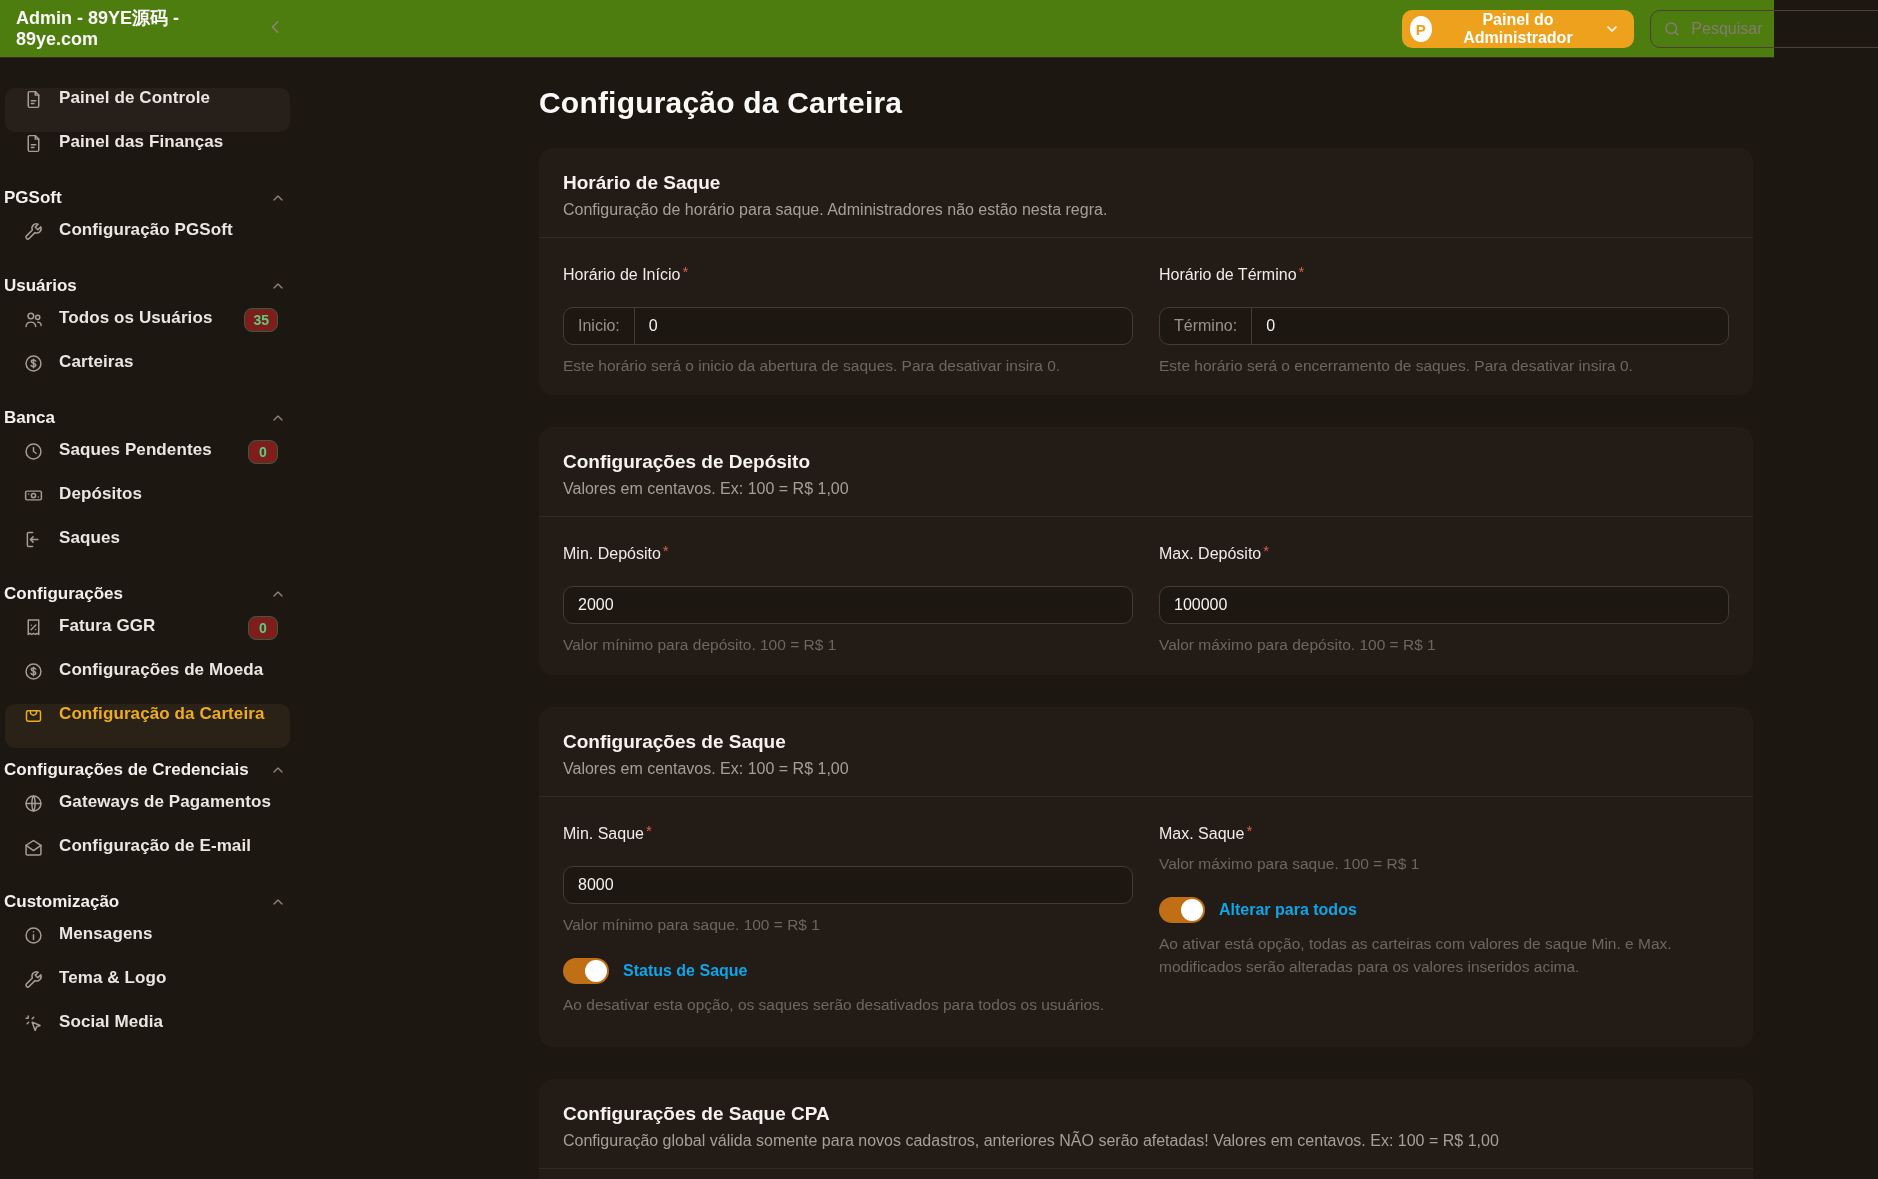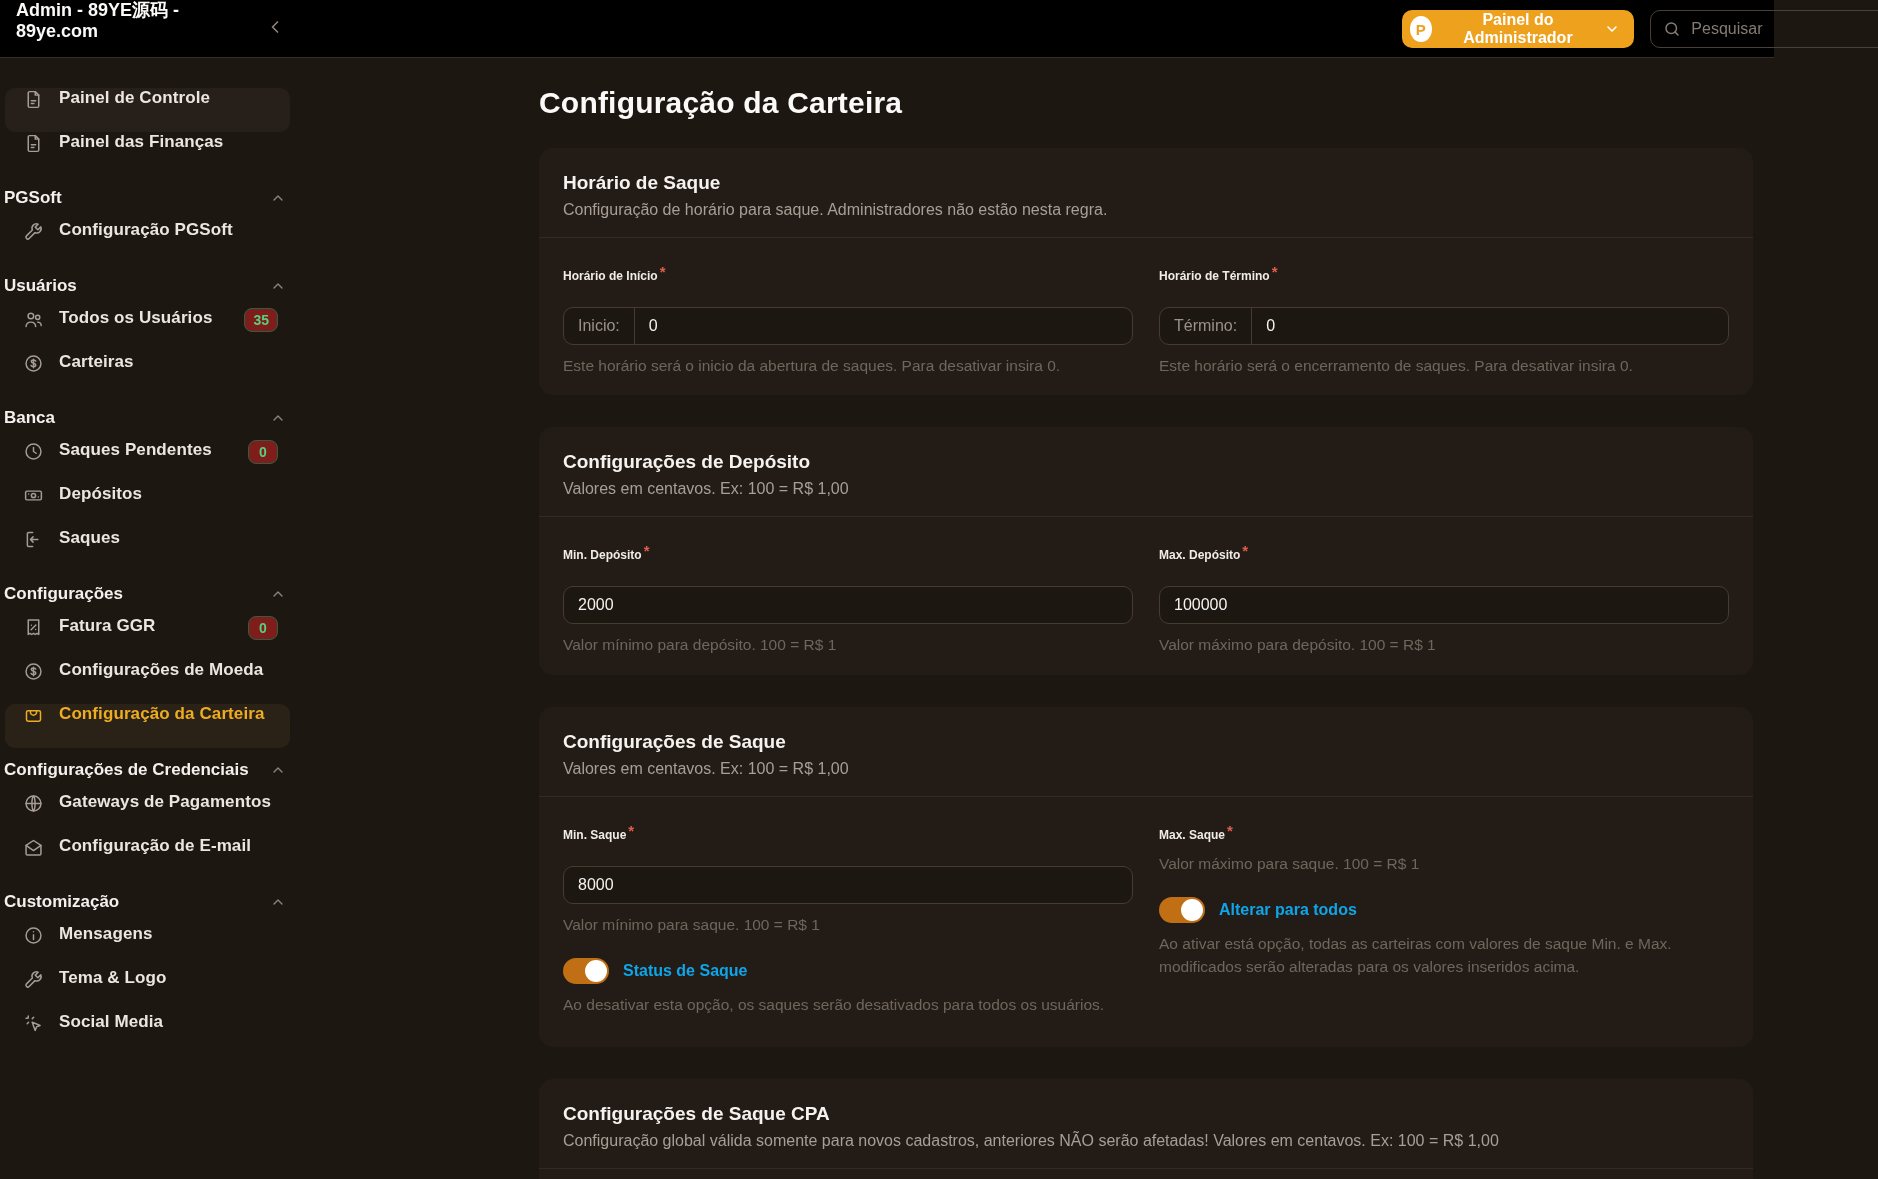--- a/index.html
+++ b/index.html
@@ -1,21 +1,21 @@
 <!DOCTYPE html>
 <html><head>
 <meta charset="utf-8">
 <style>
   * { margin:0; padding:0; box-sizing:border-box; }
   html,body { width:1878px; height:1179px; overflow:hidden;
     font-family:"Liberation Sans", sans-serif; background:#1d1712; color:#f5f2ef; }
 
   
-  .topbar { position:fixed; top:0; left:0; width:1774px; height:58px; background:#000000;
-    border-bottom:1px solid #352c24; display:flex; align-items:flex-start; z-index:20; }
+  .topbar { position:fixed; top:0; left:0; width:1774px; height:58px; background:#4d7c0f;
+    border-bottom:1px solid #352c24; display:flex; align-items:center; z-index:20; }
   .topbar-title { margin-left:16px; width:210px; font-size:18px; font-weight:bold; line-height:1.15; color:#fbfaf9; }
   .collapse-btn { position:absolute; left:258px; top:12px; width:34px; height:34px; display:flex;
     align-items:center; justify-content:center; color:#8d847c; cursor:pointer; }
   .topbar-right { position:absolute; left:1402px; top:0; height:58px; display:flex; align-items:center; gap:16px; }
   .admin-btn { height:38px; background:#eea11d; border:none; border-radius:10px; display:flex;
     align-items:center; gap:10px; padding:0 14px 0 8px; cursor:pointer; }
   .admin-avatar { width:26px; height:26px; border-radius:50%; background:#ffffff; color:#eea11d;
     font-weight:bold; font-size:15px; display:flex; align-items:center; justify-content:center; }
   .admin-label { color:#ffffff; font-weight:bold; font-size:16px; }
   .search-box { width:300px; height:38px; border:1.5px solid #4a4038; border-radius:10px;
@@ -50,21 +50,21 @@
   .main { position:absolute; top:58px; left:296px; width:1582px; height:1121px; overflow:hidden; }
   .content { width:1214px; margin:28px 0 0 243px; }
   h1.page-title { font-size:30px; font-weight:bold; color:#fbfaf9; margin-bottom:28px; letter-spacing:.2px; }
 
   .card { background:#231c16; border-radius:14px; margin-bottom:32px; }
   .card-header { padding:24px 24px 18px; }
   .card-title { font-size:19px; font-weight:bold; color:#f5f2ef; }
   .card-subtitle { margin-top:7px; font-size:16px; color:#a89e96; }
   .card-body { border-top:1px solid #332a22; padding:28px 24px 18px;
     display:grid; grid-template-columns:1fr 1fr; column-gap:26px; }
-  .field-label { font-size:12px; font-weight:bold; color:#f0ece8; }
+  .field-label { font-size:16px; font-weight:normal; color:#f0ece8; }
   .req::after { content:"*"; color:#e05d4f; font-size:15px; margin-left:2px; position:relative; top:-3px; }
   .input, .input-group { margin-top:23px; height:38px; border:1px solid #453b31; border-radius:10px;
     background:#1d1712; display:flex; align-items:center; overflow:hidden; }
   .input input, .input-group input { flex:1; height:100%; background:transparent; border:none; outline:none;
     color:#f5f2ef; font-size:16px; padding:0 14px; font-family:inherit; }
   .input-addon { height:100%; display:flex; align-items:center; padding:0 14px;
     color:#9b918a; font-size:16px; border-right:1px solid #453b31; }
   .helper { margin-top:10px; font-size:15.5px; color:#6f655c; line-height:1.45; }
   .toggle-block { margin-top:22px; }
   .toggle-row { display:flex; align-items:center; gap:14px; }

